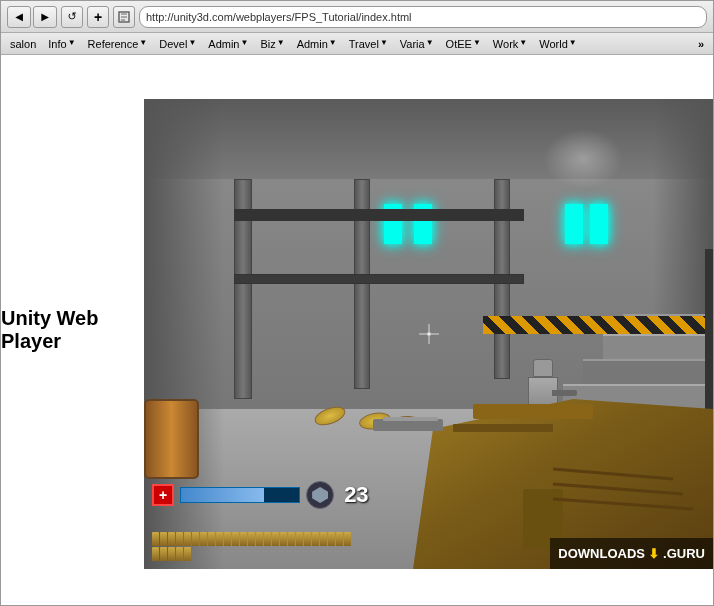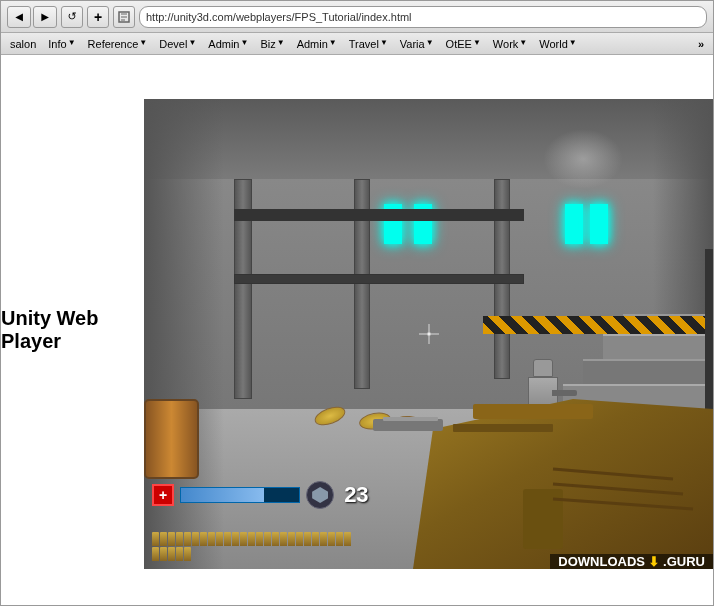--- a/index.html
+++ b/index.html
@@ -330,21 +330,21 @@
       background: linear-gradient(to bottom, #ccaa44, #886622);
       border-radius: 1px 1px 0 0;
     }
 
     
     .watermark {
       position: absolute;
       bottom: 0;
       right: 0;
       background: rgba(0,0,0,0.6);
-      padding: 0 8px;
+      padding: 8px 8px;
       display: flex;
       align-items: center;
       gap: 4px;
     }
 
     .watermark-text {
       color: white;
       font-size: 13px;
       font-weight: bold;
     }

